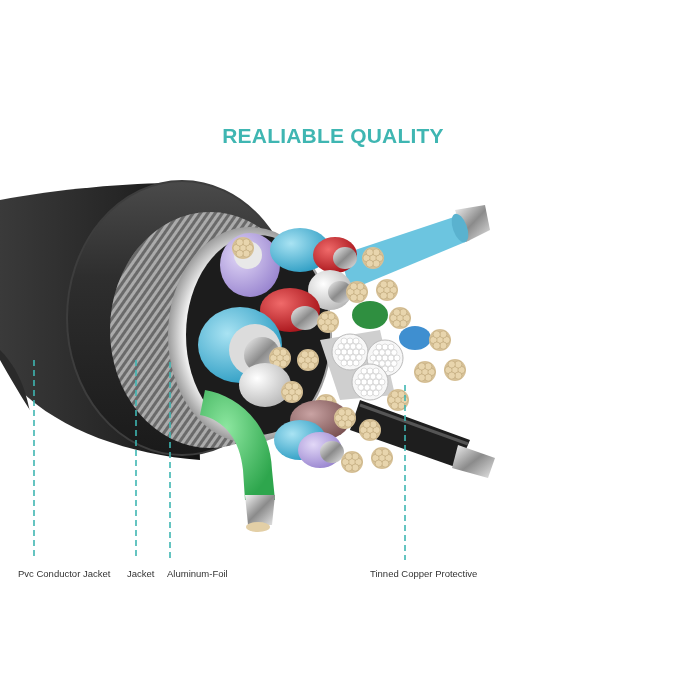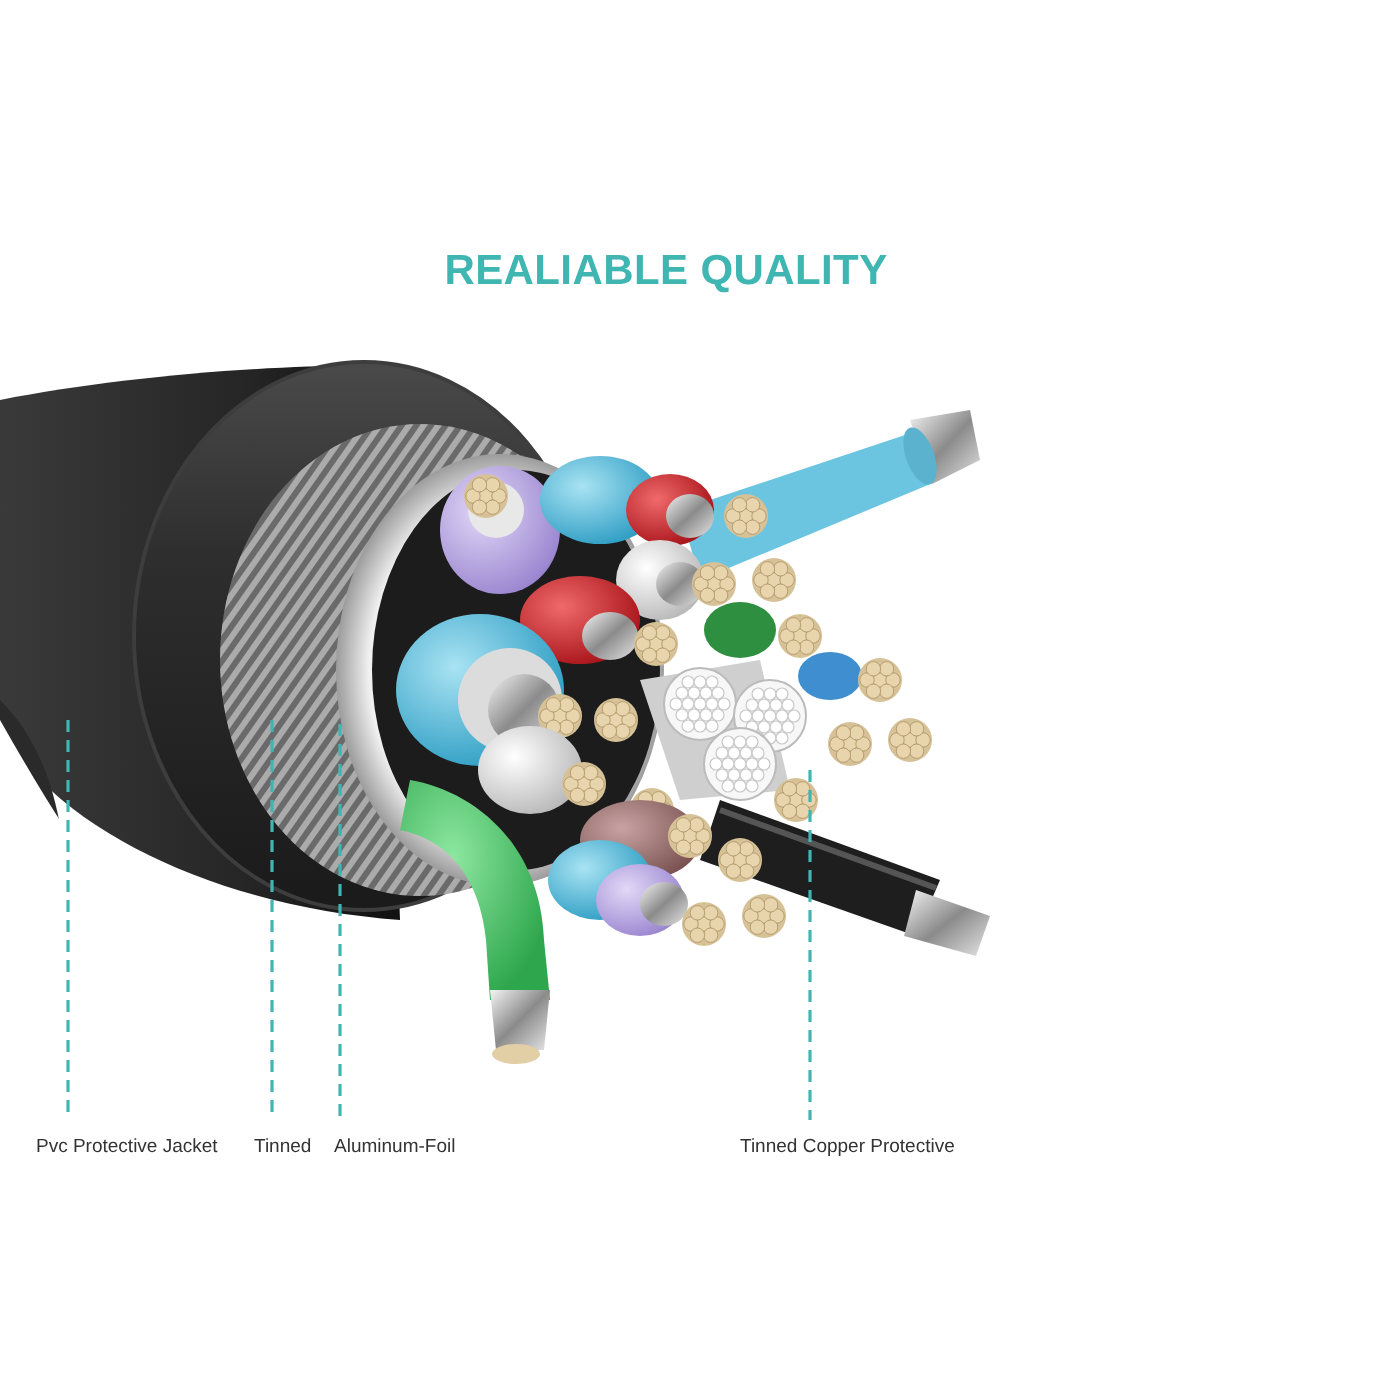--- a/index.html
+++ b/index.html
@@ -200,16 +200,16 @@
   </g>
 
   <g>
     <line x1="34" y1="360" x2="34" y2="560" stroke="#3fb6b2" stroke-width="1.6" stroke-dasharray="6 4"></line>
     <line x1="136" y1="360" x2="136" y2="560" stroke="#3fb6b2" stroke-width="1.6" stroke-dasharray="6 4"></line>
     <line x1="170" y1="362" x2="170" y2="560" stroke="#3fb6b2" stroke-width="1.6" stroke-dasharray="6 4"></line>
     <line x1="405" y1="385" x2="405" y2="560" stroke="#3fb6b2" stroke-width="1.6" stroke-dasharray="6 4"></line>
   </g>
 </svg>
 
-<div class="callout-label" style="left:18px">Pvc Protective Jacket</div>
-<div class="callout-label" style="left:127px">Tinned</div>
+<div class="callout-label" style="left:18px">Pvc Conductor Jacket</div>
+<div class="callout-label" style="left:127px">Jacket</div>
 <div class="callout-label" style="left:167px">Aluminum-Foil</div>
 <div class="callout-label" style="left:370px">Tinned Copper Protective</div>
 
 </body></html>

